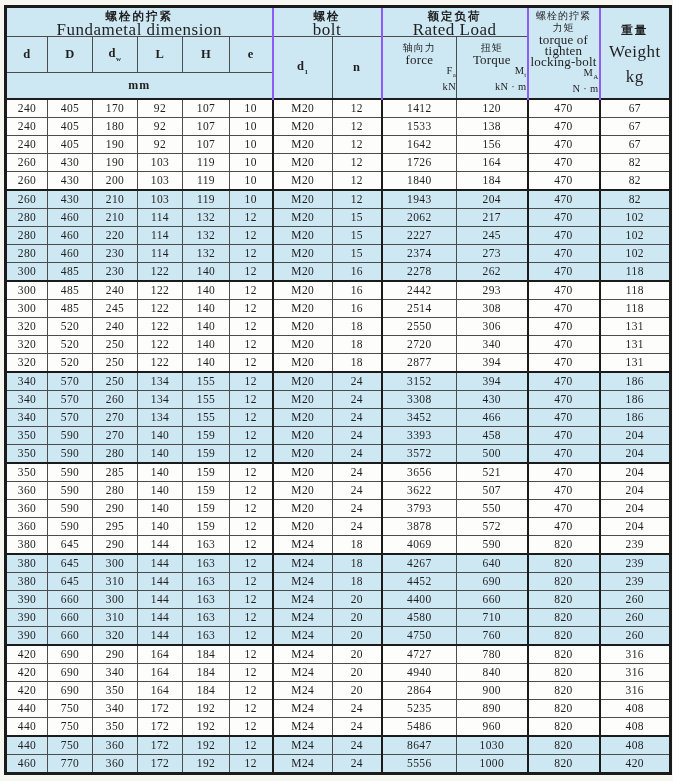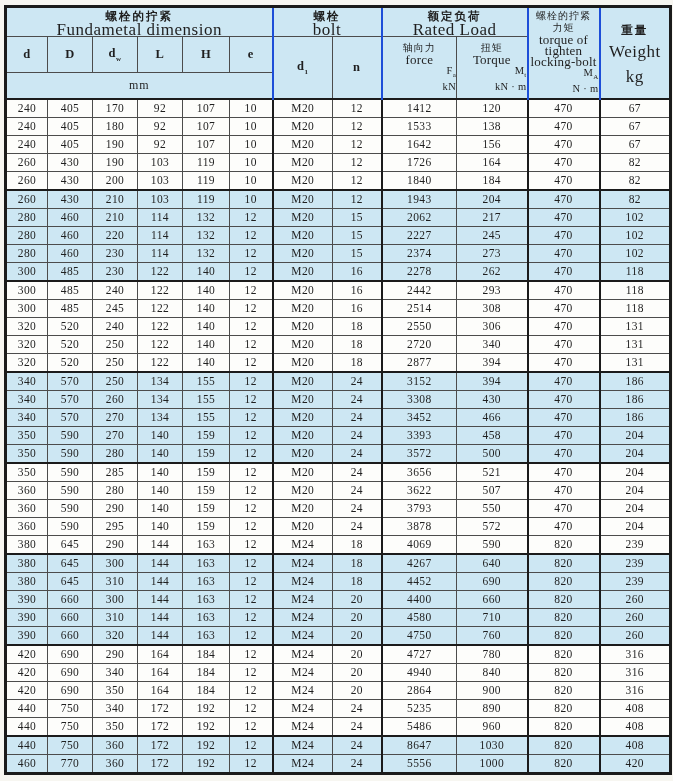--- a/index.html
+++ b/index.html
@@ -22,21 +22,21 @@
     border:1px solid #4c4c4c;
     text-align:center;
     vertical-align:middle;
     padding:0;
     overflow:hidden;
   }
   thead th{background:#cde7f3;font-weight:normal;}
   td{font-size:11.5px;height:17px;letter-spacing:.4px;}
 
   
-  .sec-l{border-left:2px solid #1d4ed8;margin-left:32px;}
+  .sec-l{border-left:2px solid #8b5cf6;margin-left:32px;}
   tbody td:nth-child(7),
   tbody td:nth-child(9),
   tbody td:nth-child(11),
   tbody td:nth-child(12){border-left:2px solid #1b1b1b;}
   tbody tr:first-child td{border-top:2px solid #1b1b1b;}
   tbody tr.gs td{border-top:2px solid #1b1b1b;}
 
   
   tr.band-blue td{background:#cde7f3;}
   tr.band-white td{background:#fdfdfb;}
@@ -45,21 +45,21 @@
   .zh{font-size:11.5px;font-weight:bold;line-height:14px;letter-spacing:2px;}
   .zh-sm{font-size:10px;font-weight:normal;line-height:12px;letter-spacing:1px;}
   .en{font-size:17px;line-height:13px;letter-spacing:.5px;}
   .en-sm{font-size:13px;line-height:11px;letter-spacing:.2px;}
   .sym-row{font-size:10.5px;line-height:12px;letter-spacing:.3px;text-align:right;}
   .letter{font-size:12.5px;font-weight:bold;letter-spacing:.5px;}
   .letter sub,.sym-row sub{font-size:7px;}
   .h-r1{height:30px;}
   .h-r2{height:36px;}
   .h-r3{height:26px;}
-  .mm{font-size:12px;font-weight:normal;letter-spacing:1px;}
+  .mm{font-size:12px;font-weight:bold;letter-spacing:1px;}
   .gap-top{margin-top:8px;}
   .gap-top-lg{margin-top:12px;}
 </style>
 </head>
 <body>
 
 <div class="page">
 <table>
   <colgroup>
     <col style="width:42px">

